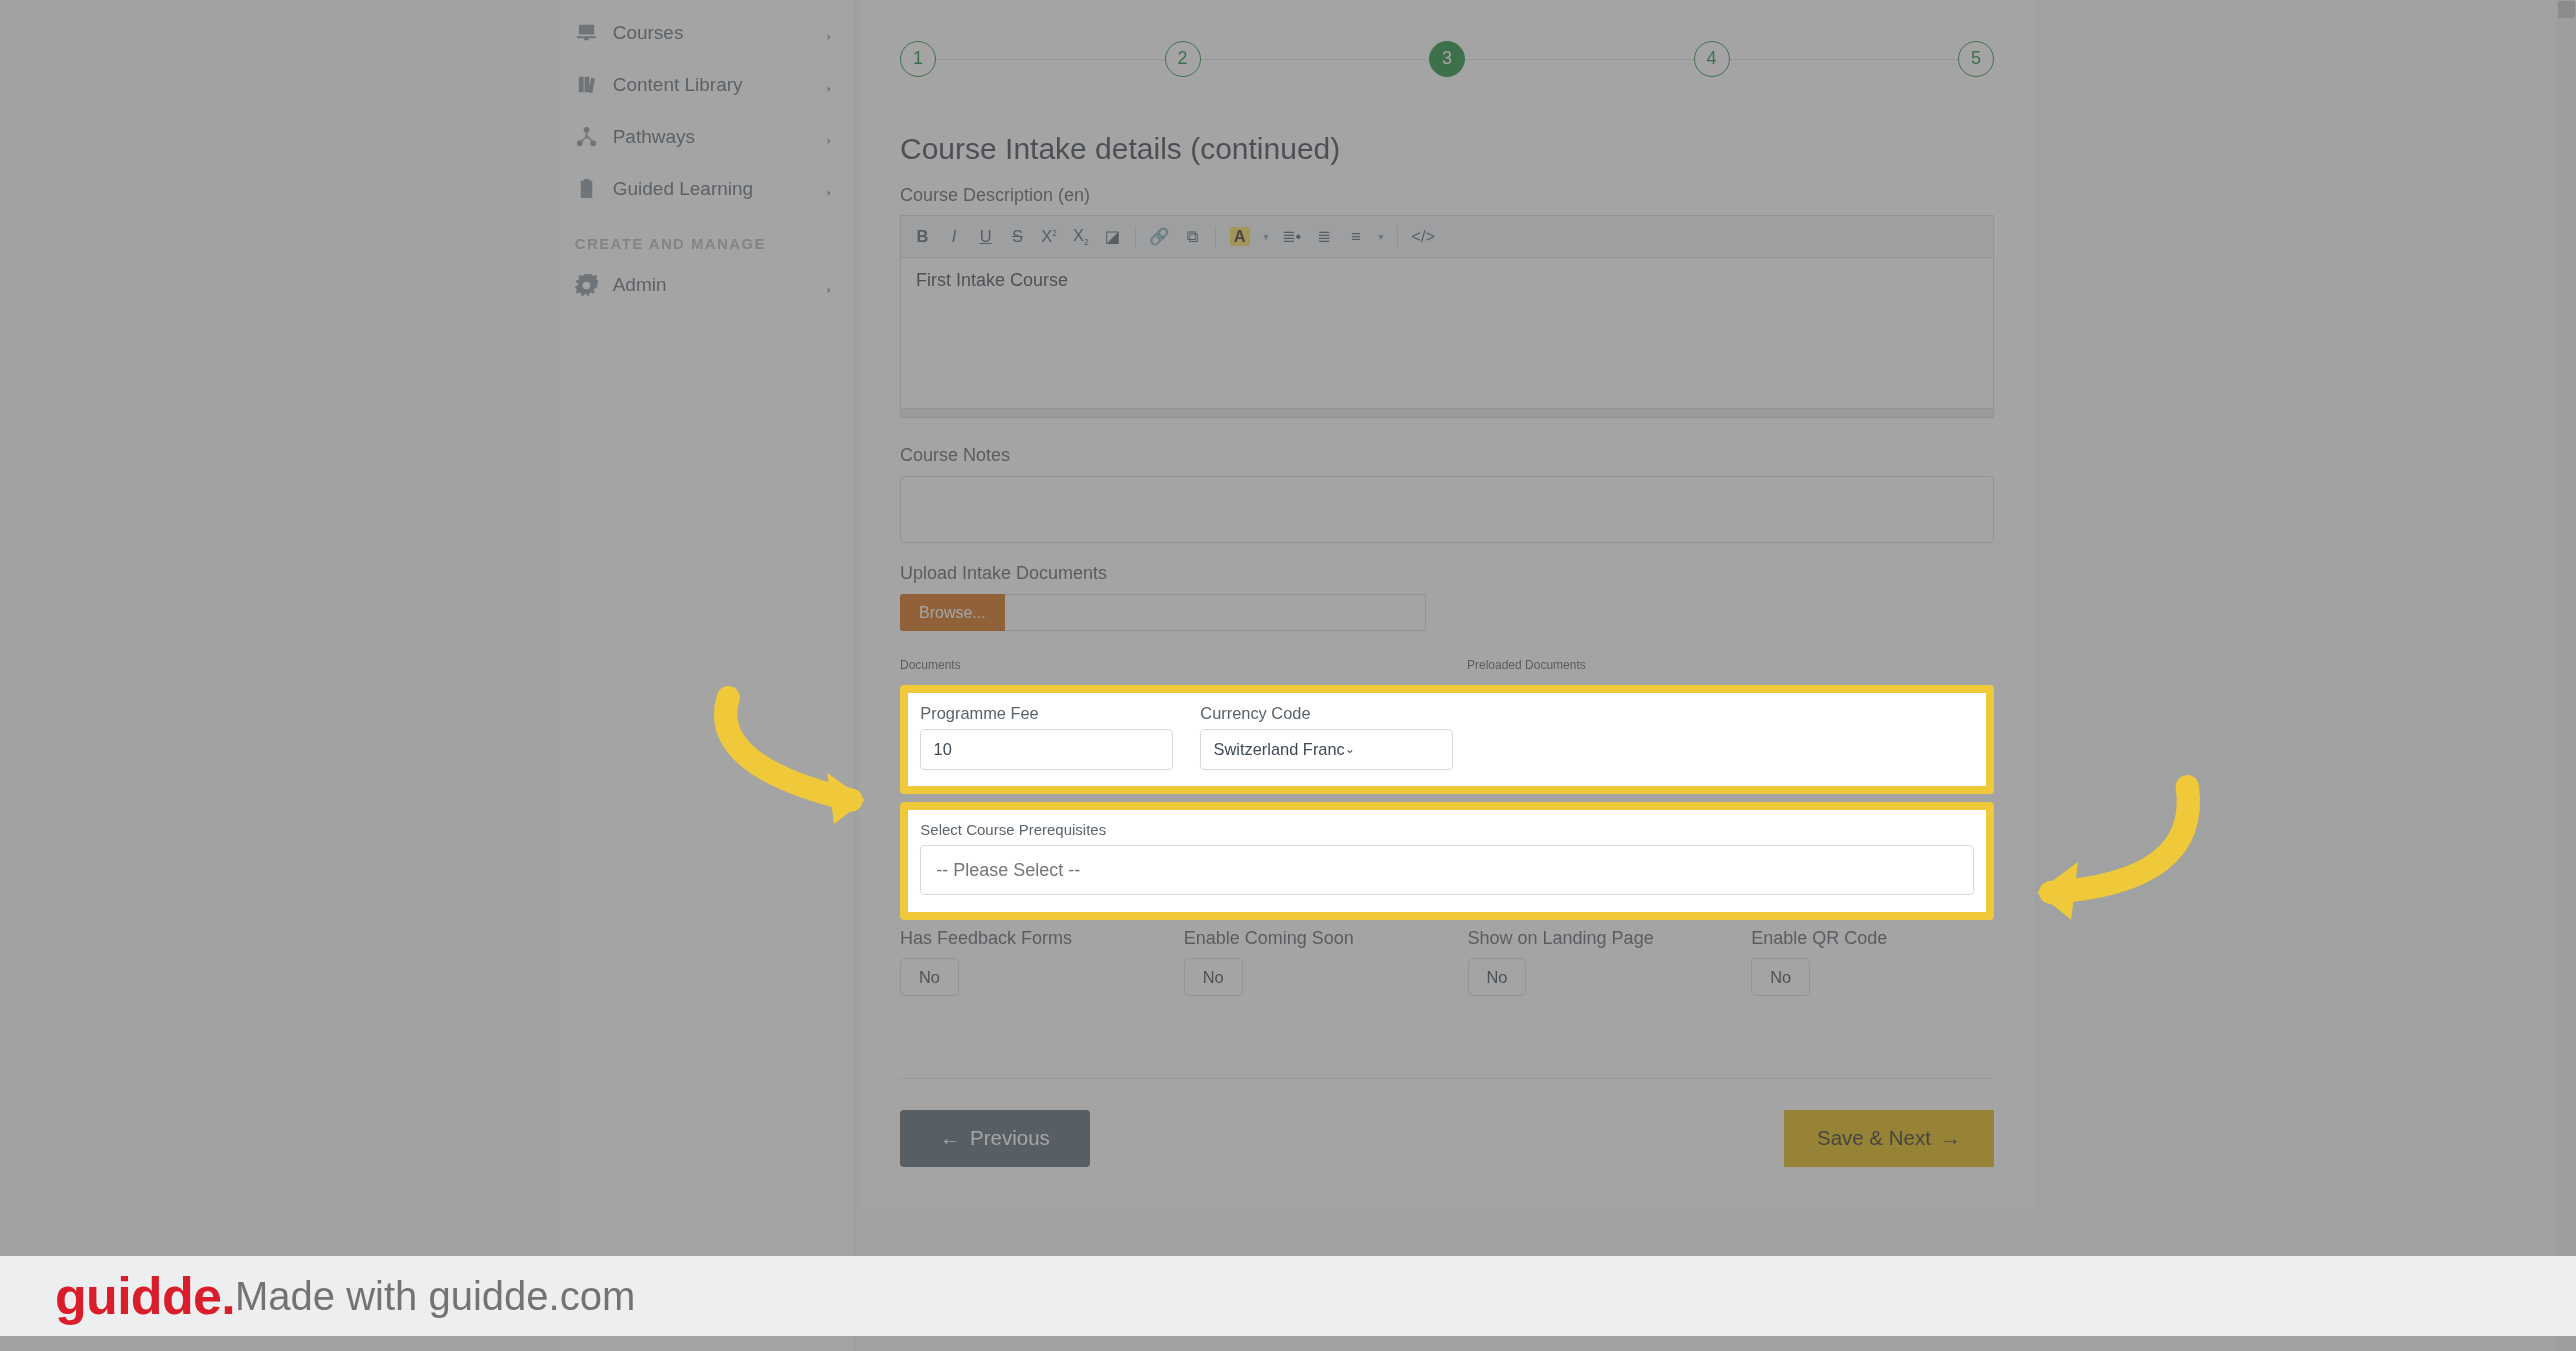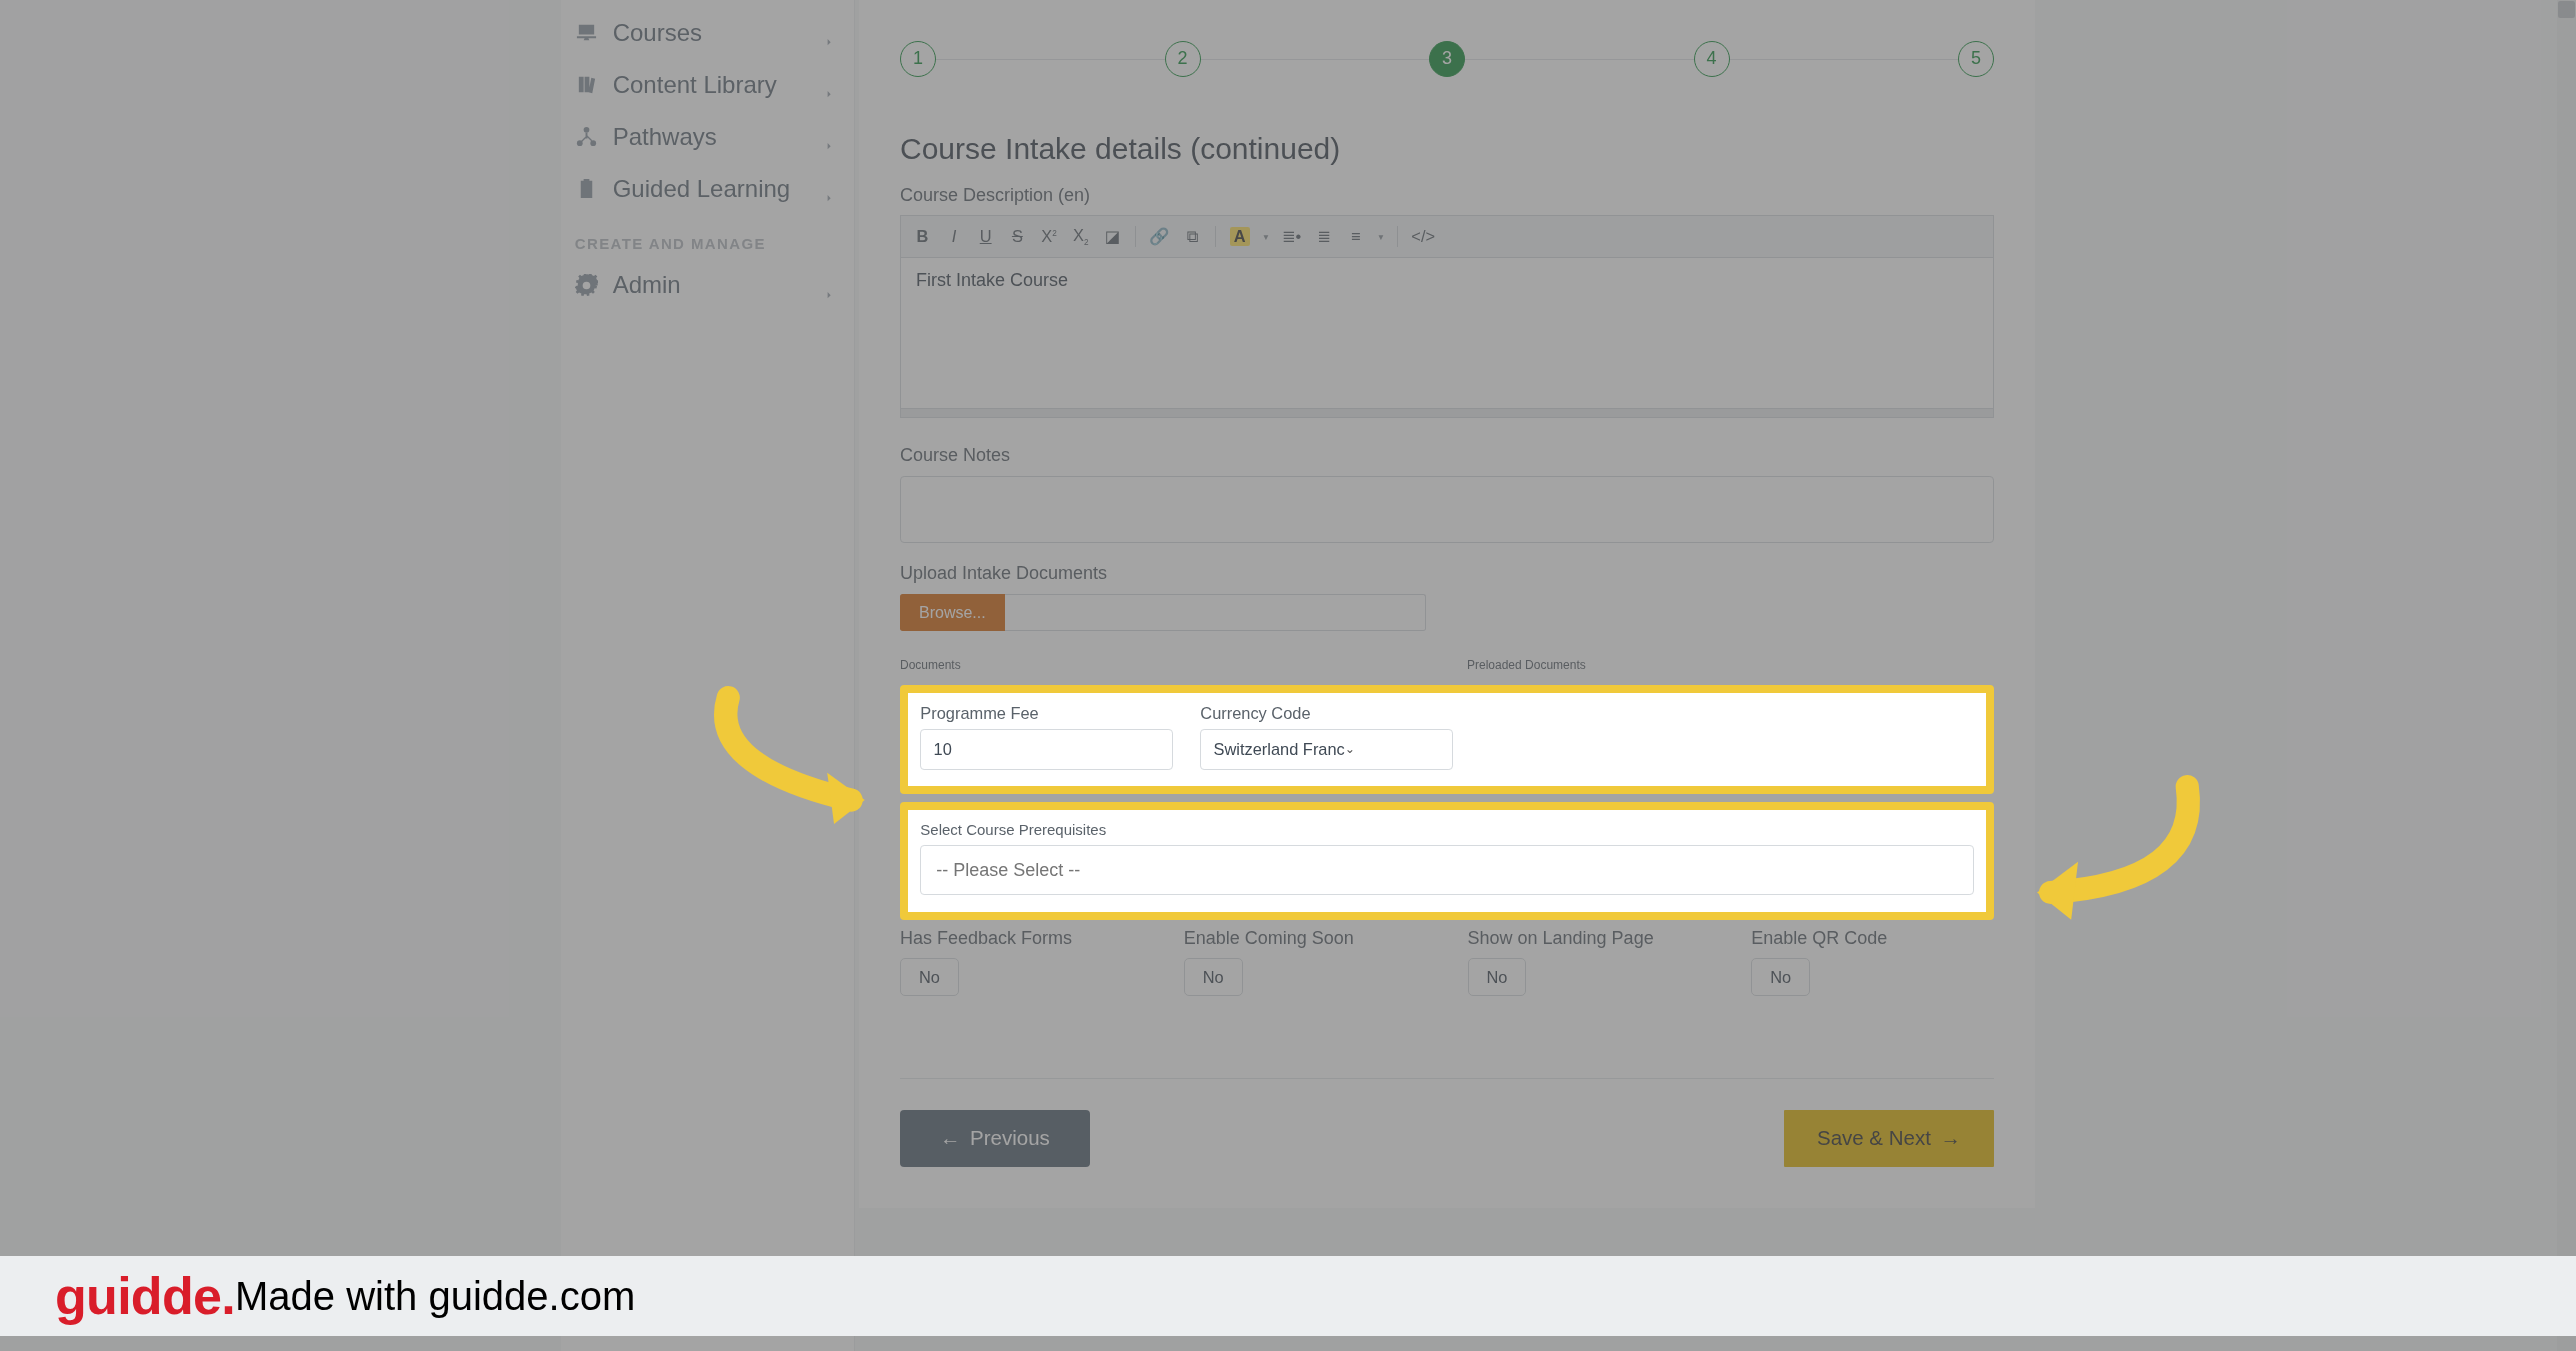--- a/index.html
+++ b/index.html
@@ -32,21 +32,21 @@
     background: #ffffff;
     border-right: 0.7px solid #eceef0;
     padding-top: 6.8px;
   }
   .side-item {
     display: flex;
     align-items: center;
     height: 52px;
     padding: 0 19px 0 13.7px;
     color: #5f6b76;
-    font-size: 24px;
+    font-size: 19px;
     gap: 15px;
     cursor: pointer;
   }
   .side-item .label { flex: 1; }
   .side-item svg.nav-ico { width: 23px; height: 23px; fill:#8b95a0; flex: none;}
   .side-item .chev { width: 12.3px; height: 12.3px; }
   .side-item .chev svg { width:12.3px; height:12.3px; fill:#9aa2ab; }
 
   .side-section {
     padding: 20.5px 13.7px 6.8px 13.7px;
@@ -247,21 +247,21 @@
     z-index: 400;
   }
   .footer .logo {
     font-weight: 800;
     color: #d91d2a;
     font-size: 52px;
     letter-spacing: -0.7px;
   }
   .footer .made {
     font-size: 40px;
-    color: #000000;
+    color: #737373;
   }
 
   
   .vscroll {
     position:absolute; right:0; top:0; width:19px; height:100%;
     background:#f0f1f2;
   }
   .vscroll .thumb {
     position:absolute; right:1.4px; top:1.4px; width:16.4px; height:16.4px;
     background:#c4c8cc; border-radius:2.1px;

